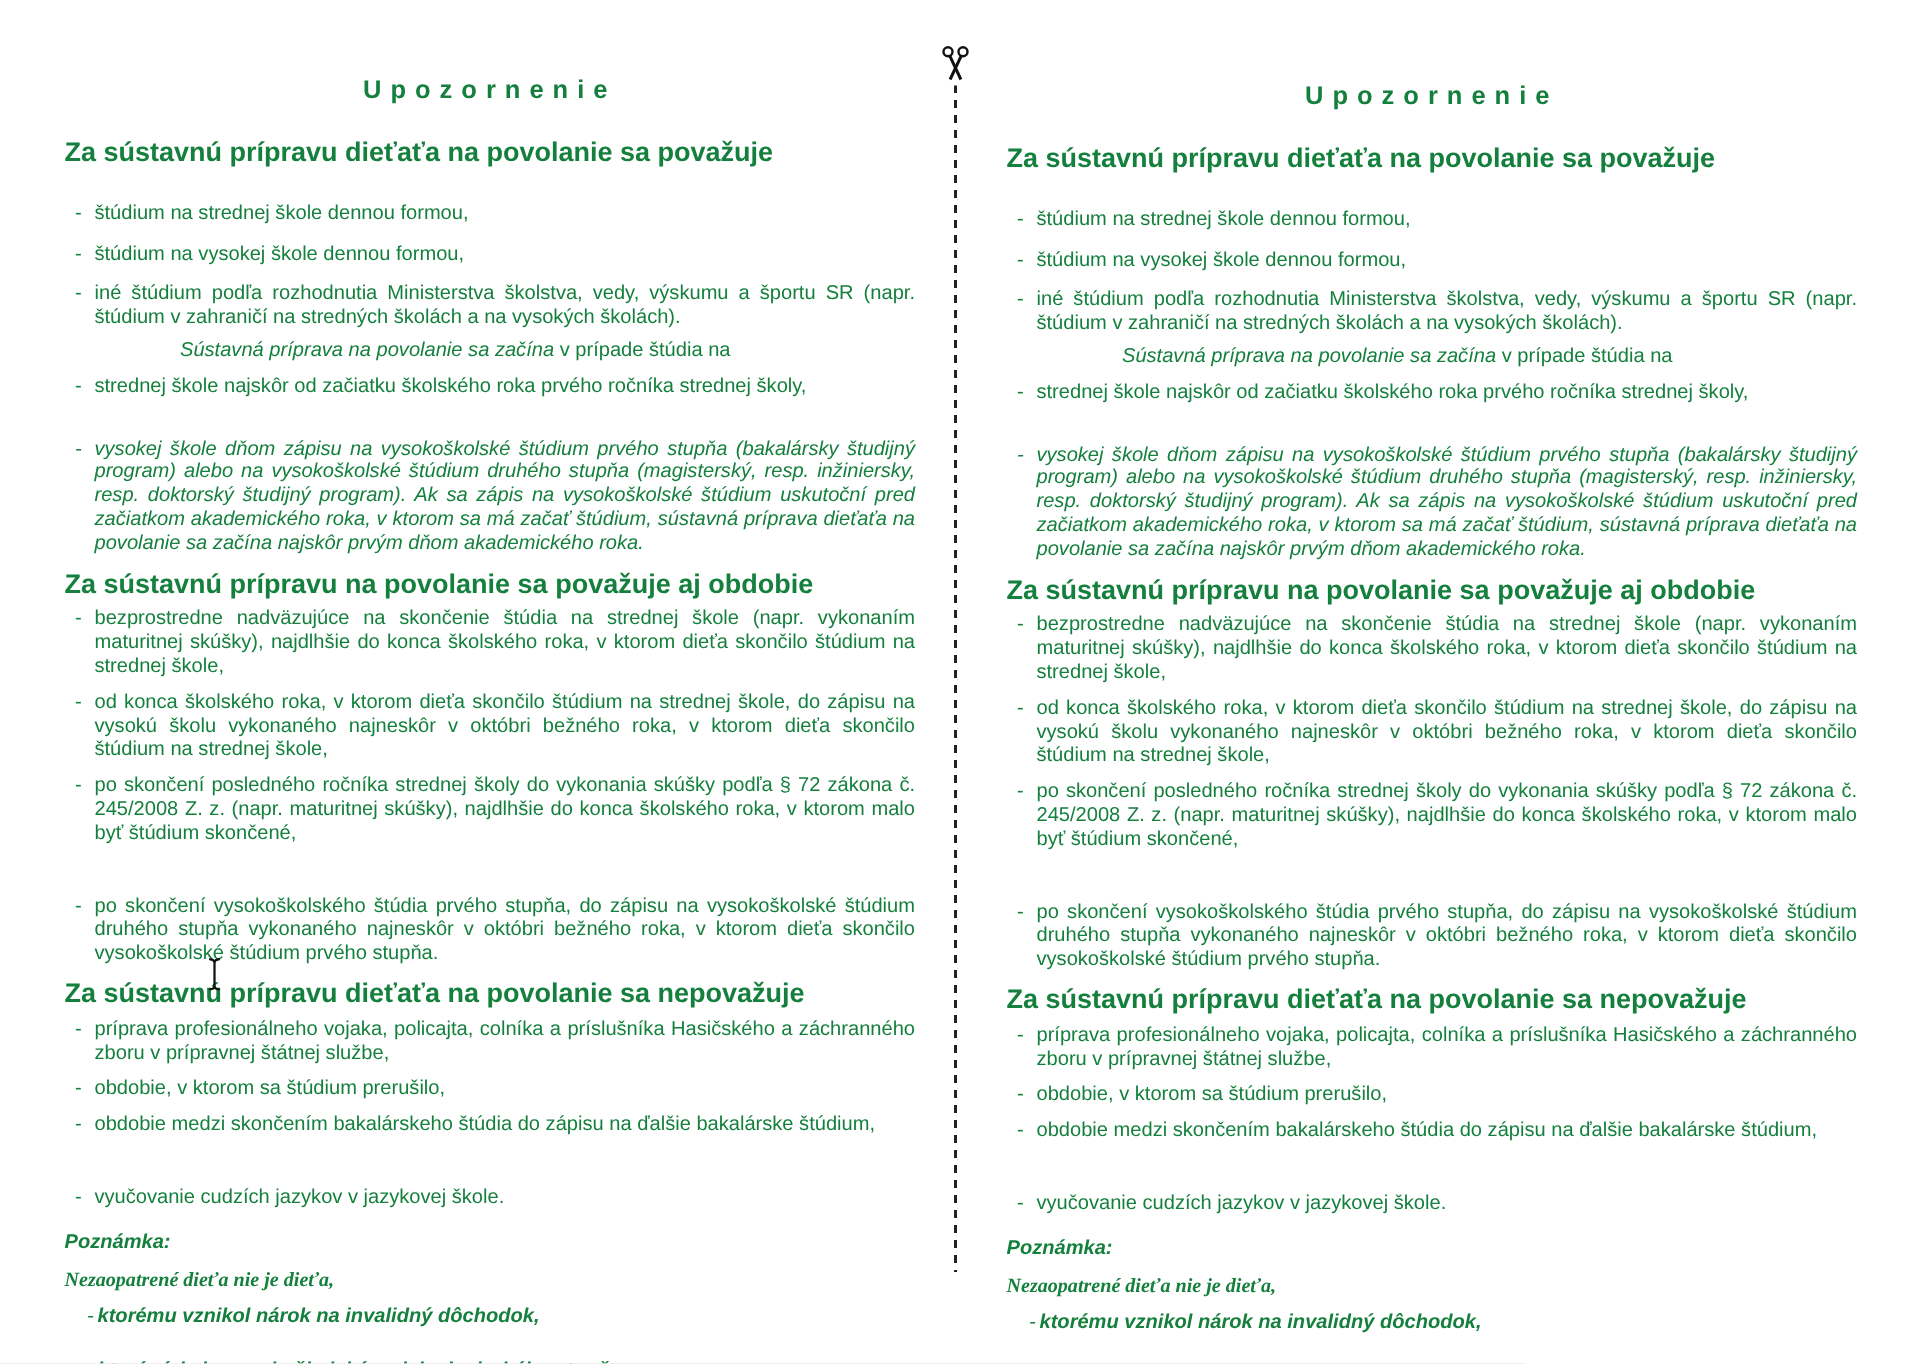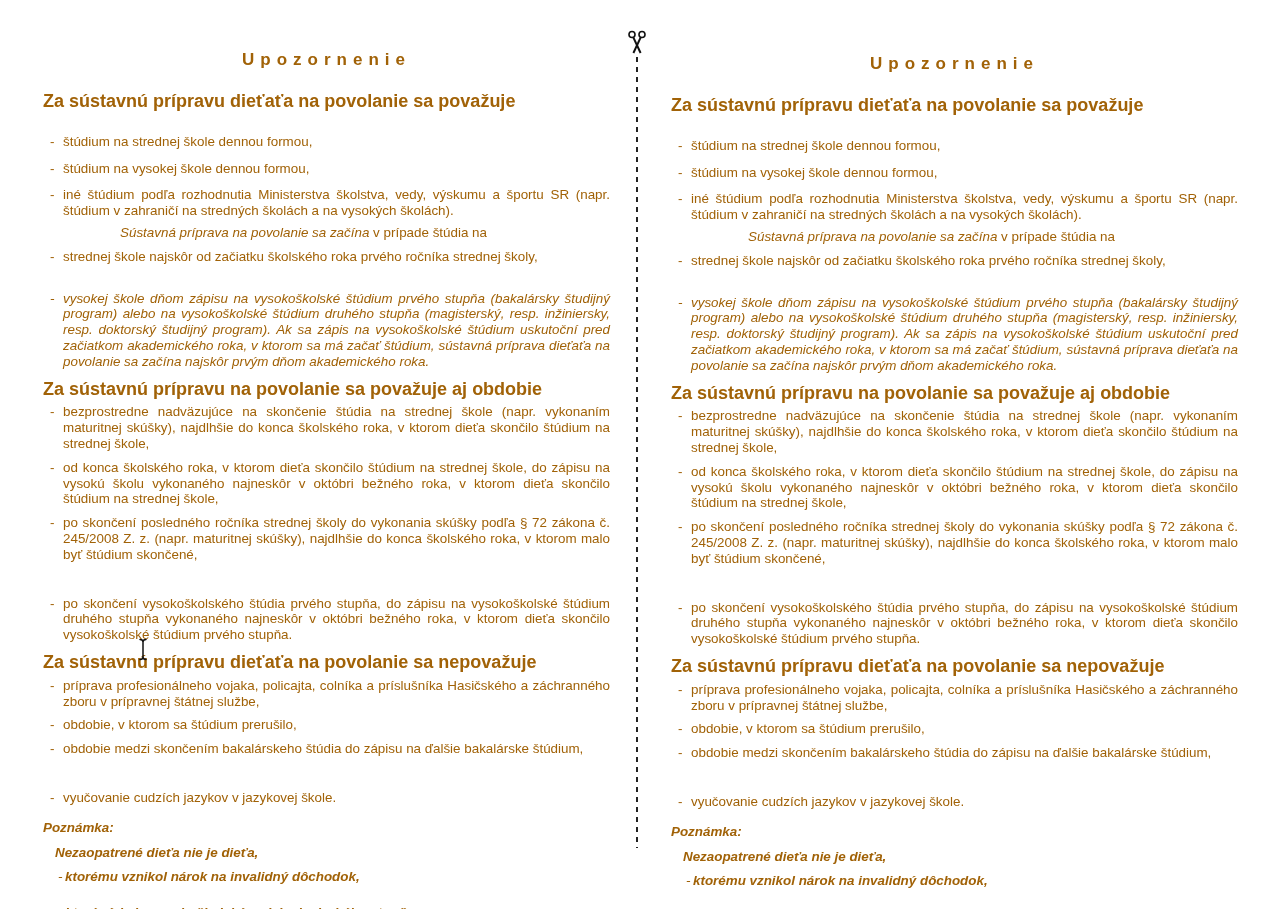--- a/index.html
+++ b/index.html
@@ -1,21 +1,21 @@
 <!DOCTYPE html>
 <html><head>
 <meta charset="utf-8">
 <style>
   html,body { margin:0; padding:0; background:#e8e8e8; }
   .page {
     position:relative;
     width:1286px; height:909px;
     background:#ffffff;
     font-family:"Liberation Sans", sans-serif;
-    color:#a16207;
+    color:#15803d;
     overflow:hidden;
   }
   .col {
     position:absolute;
     width:567px;
     font-size:13.4px;
     line-height:15.8px;
   }
   .col-left  { left:43px;  top:50px; }
   .col-right { left:671px; top:54px; }
@@ -64,21 +64,22 @@
   }
   .subheading .bi { font-weight:normal; font-style:italic;margin-left:20px; }
   .subheading .it { }
 
   .note-label {
     font-weight:bold; font-style:italic;
     margin:14px 0 9px 0;
   }
   .note-intro {
     font-weight:bold; font-style:italic;
-    margin:0 0 9px 12px;
+    margin:0 0 9px 0;
+    font-family:Liberation Serif, serif;
   }
   ul.ul-note li {
     font-weight:bold; font-style:italic;
     padding-left:22px;
     margin-bottom:20px;
   }
   ul.ul-note li::before { left:15px; font-weight:normal; }
   ul.ul-note li:last-child { margin-bottom:0; }
 
   .cut-divider {

